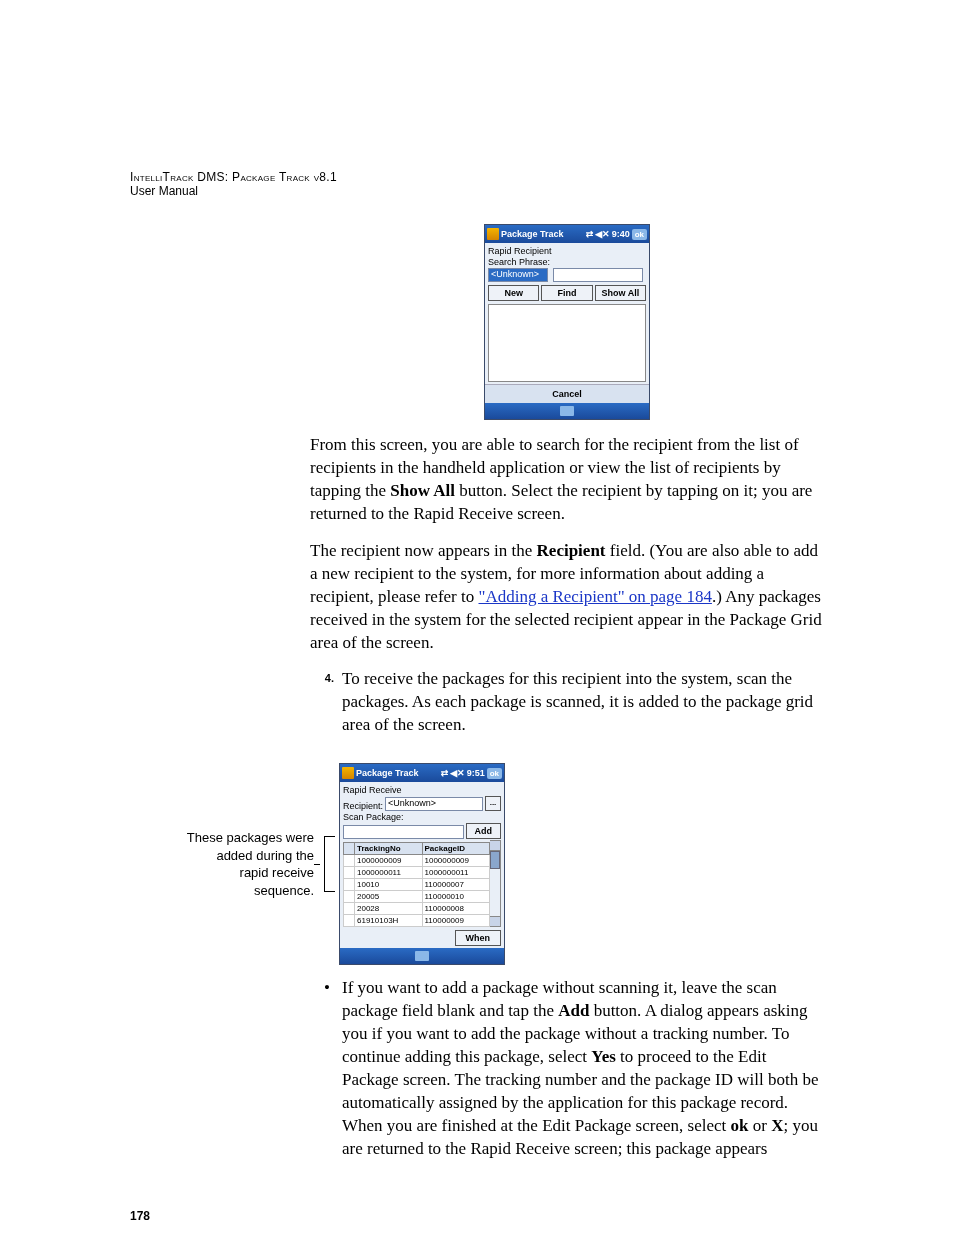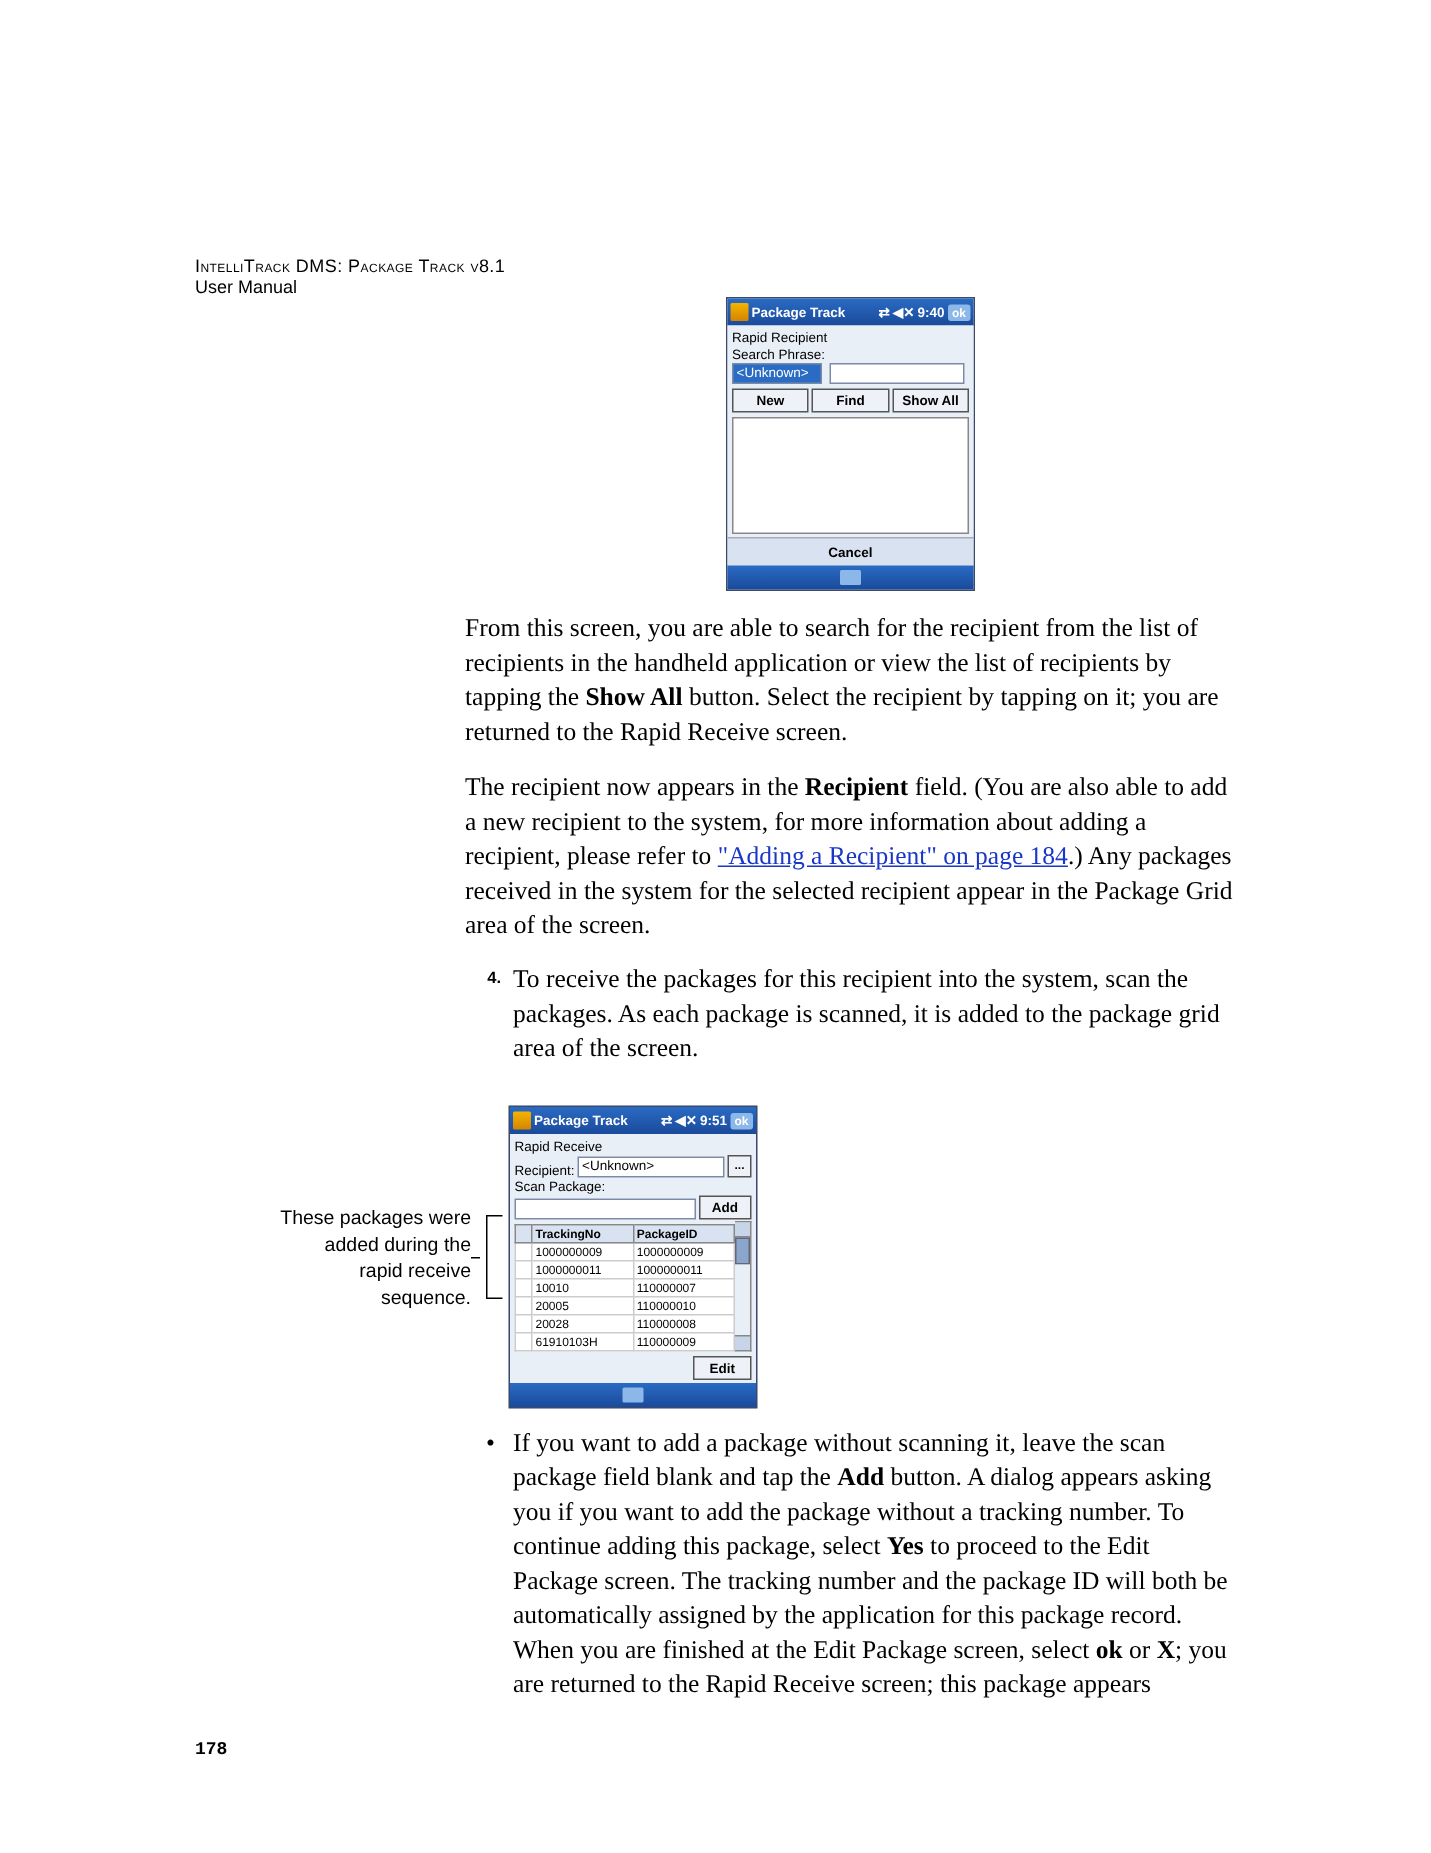--- a/index.html
+++ b/index.html
@@ -11,20 +11,21 @@
     width: 954px;
   }
   .page {
     padding: 170px 130px 60px 130px;
     position: relative;
     box-sizing: border-box;
   }
   .header-block {
     font-family: Arial, Helvetica, sans-serif;
     font-size: 12px;
+    margin-bottom: 26px;
   }
   .header-product { font-variant: small-caps; letter-spacing: 0.3px; }
   .header-sub { font-family: Arial, Helvetica, sans-serif; font-size: 12px; }
   .content-col {
     margin-left: 180px;
   }
   .body-text {
     font-size: 17px;
     line-height: 1.35;
     margin: 14px 0;
@@ -37,25 +38,25 @@
     font-weight: bold;
     width: 24px;
     flex-shrink: 0;
     margin-top: 4px;
     text-align: right;
     padding-right: 8px;
   }
   .bullet-row { display: flex; align-items: flex-start; margin-left: 14px; }
   .bullet-dot { width: 18px; flex-shrink: 0; font-size: 17px; line-height: 1.35; }
   .page-num {
-    font-family: Liberation Mono, monospace;
+    font-family: Liberation Sans, sans-serif;
     font-weight: bold;
     font-size: 12px;
     position: absolute;
-    bottom: 36px;
+    bottom: 12px;
     left: 130px;
   }
   
   .device {
     width: 164px;
     border: 1px solid #3a4a6a;
     font-family: Tahoma, Arial, sans-serif;
     background: #e9eff7;
   }
   .device-titlebar {
@@ -269,21 +270,21 @@
             </tbody>
               </table>
             <div class="wm-vscroll">
               <div class="arrow"></div>
               <div class="thumb"></div>
               <div class="track"></div>
               <div class="arrow2"></div>
             </div>
           </div>
           <div class="wm-edit">
-            <span class="wm-btn">Edit</span>
+            <span class="wm-btn">When</span>
           </div>
         </div>
         <div class="wm-footbar">
           <span class="wm-key"></span>
         </div>
       </div>
     </div>
 
     <div class="bullet-row">
       <div class="bullet-dot">•</div>

